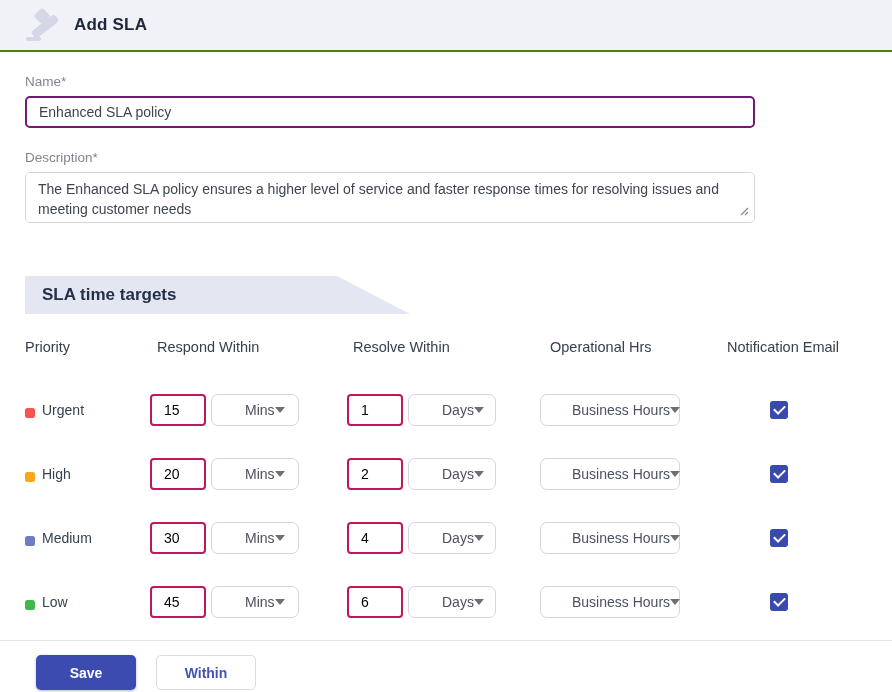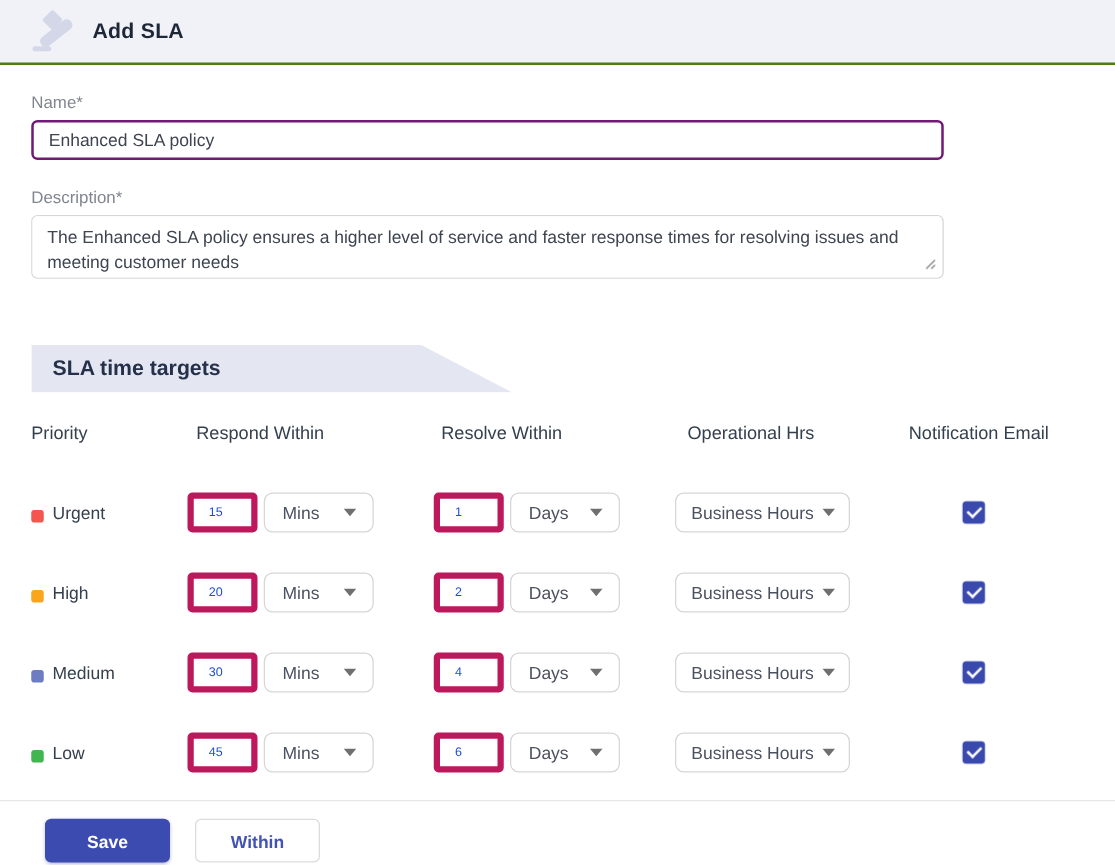--- a/index.html
+++ b/index.html
@@ -91,33 +91,33 @@
   .target-rows .target-row { margin-top: 32px; }
   .target-rows .target-row:first-child { margin-top: 39px; }
 
   .priority-cell { display: flex; align-items: flex-end; }
   .priority-dot { width: 10px; height: 10px; border-radius: 2.5px; margin-right: 7px; flex: 0 0 auto; }
   .priority-label { font-size: 14px; color: #35404f; }
 
   .pair-cell { display: flex; align-items: center; }
   .num-input {
     width: 56px; height: 32px;
-    border: 5px solid #be185d; border-radius: 4px;
-    padding: 0 0 0 12px; font-size: 10px; color: #1d4ed8;
+    border: 2px solid #be185d; border-radius: 4px;
+    padding: 0 0 0 12px; font-size: 14px; color: #000000;
     font-family: "Liberation Sans", "DejaVu Sans", sans-serif;
     outline: none; background: #fff;
   }
   .select-box {
     height: 32px; border: 1px solid #d6d6d6; border-radius: 7px;
     background: #fff; display: flex; align-items: center;
     justify-content: space-between; cursor: pointer;
   }
   .unit-select { width: 88px; margin-left: 5px; padding: 0 13px 0 14px; }
   .ophrs-select { width: 140px; padding: 0 11px 0 12px; }
-  .select-text { font-size: 14px; color: #4a5160; white-space: nowrap; }
+  .select-text { font-size: 14px; color: #4a5160; white-space: nowrap; margin-left: 19px; }
   .caret {
     width: 0; height: 0;
     border-left: 5px solid transparent;
     border-right: 5px solid transparent;
     border-top: 6px solid #6f6f6f;
     flex: 0 0 auto;
   }
 
   .notif-cell { display: flex; }
   .checkbox {

